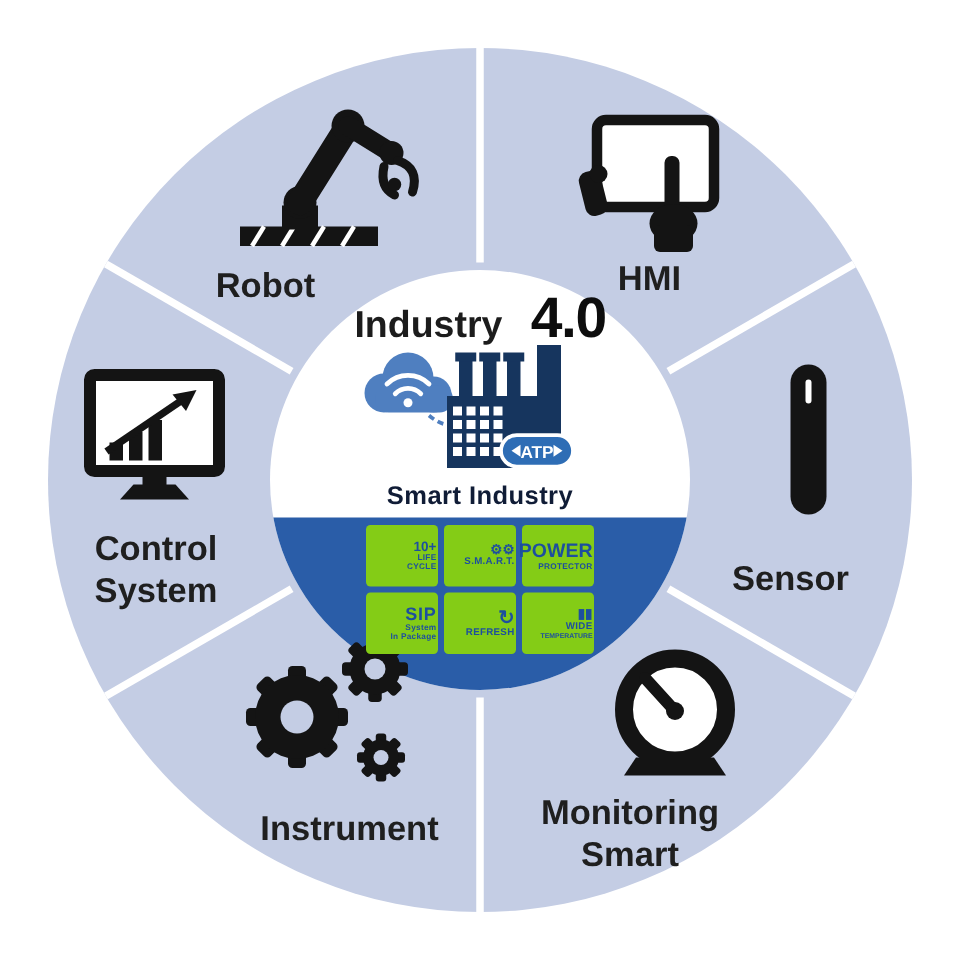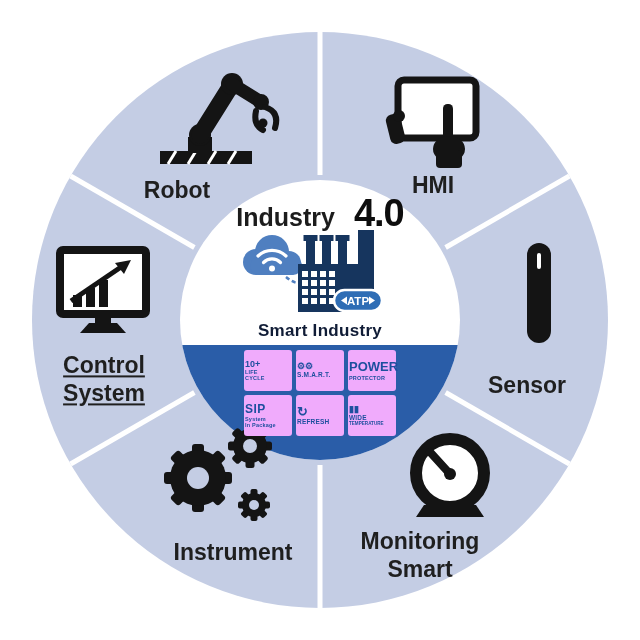--- a/index.html
+++ b/index.html
@@ -8,41 +8,41 @@
     font-family:"Liberation Sans",sans-serif;overflow:hidden;
   }
   svg.wheel{position:absolute;left:0;top:0;}
 
   .seg-label{
     position:absolute;transform:translate(-50%,-50%);
     font-size:23px;font-weight:600;color:#1f1f1f;
     text-align:center;line-height:1.2;white-space:pre-line;
   }
   .seg-label.wrap150{width:150px;}
-  .seg-label.wrap120{width:120px;text-decoration:underline;}
+  .seg-label.wrap120{width:120px;}
 
   .center-title{
     position:absolute;left:320px;top:213px;transform:translate(-50%,-50%);
     display:flex;align-items:baseline;gap:19px;white-space:nowrap;text-align:right;
   }
   .center-title .industry{font-size:25px;font-weight:600;color:#1c1c1c;}
   .center-title .four{font-size:38px;font-weight:800;color:#0d0d0d;letter-spacing:-1px;}
 
   .smart-factory{
     position:absolute;left:320px;top:331px;transform:translate(-50%,-50%);
     font-size:17px;font-weight:700;color:#101c36;letter-spacing:.3px;white-space:nowrap;
   }
 
   .badges{
     position:absolute;left:244px;top:350px;width:153px;
     display:flex;flex-wrap:wrap;gap:4px;
   }
   .badge{
-    width:48px;height:41px;background:#f0abfc;border-radius:3px;
-    display:flex;flex-direction:column;align-items:flex-start;justify-content:center;
+    width:48px;height:41px;background:#84cc16;border-radius:3px;
+    display:flex;flex-direction:column;align-items:flex-end;justify-content:center;
     color:#1d4f9e;text-align:center;line-height:1.1;box-sizing:border-box;padding:1px;
   }
   .b-big{font-size:9px;font-weight:800;}
   .b-xl{font-size:12px;font-weight:800;letter-spacing:.5px;}
   .b-md{font-size:6.5px;font-weight:800;letter-spacing:.2px;}
   .b-md2{font-size:13px;font-weight:800;}
   .b-sm{font-size:5.5px;font-weight:700;letter-spacing:.2px;}
   .b-xs{font-size:4.6px;font-weight:700;}
   .b-icon{font-size:9px;line-height:1;font-weight:700;}
   .b-icon-lg{font-size:13px;line-height:1;font-weight:700;}

